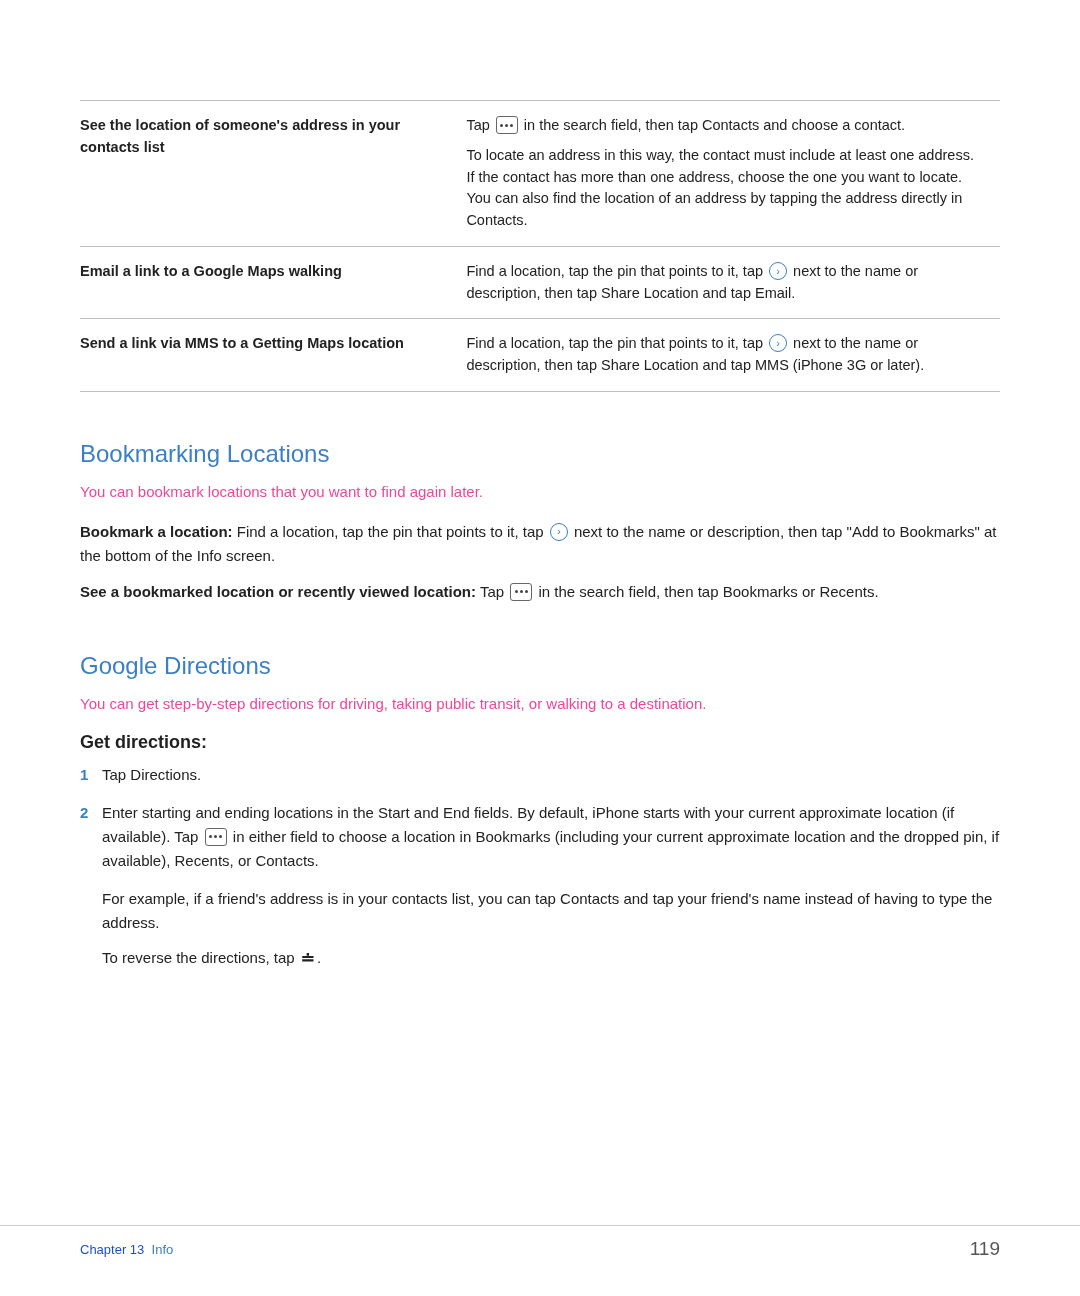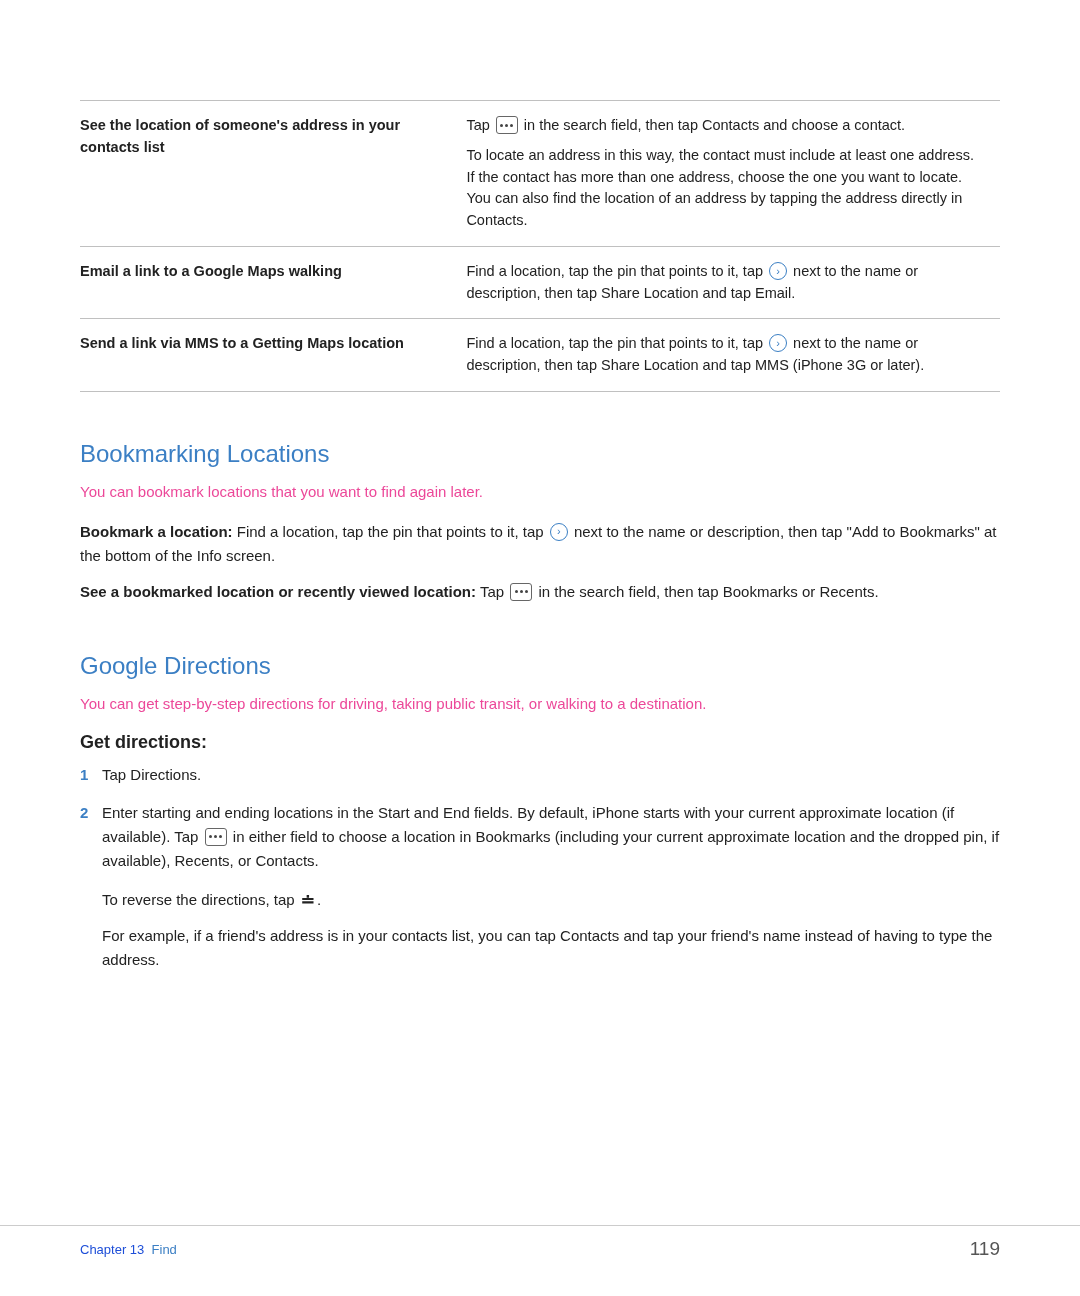--- a/index.html
+++ b/index.html
@@ -281,26 +281,26 @@
               <span class="icon-box-inner">
                 <span class="icon-dot"></span>
                 <span class="icon-dot"></span>
                 <span class="icon-dot"></span>
               </span>
             </span> in either field to choose a location in Bookmarks (including your current approximate location and the dropped pin, if available), Recents, or Contacts.
         </span>
       </li>
     </ol>
 
+    <p class="sub-para">For example, if a friend's address is in your contacts list, you can tap Contacts and tap your friend's name instead of having to type the address.</p>
     <p class="sub-para">
       <span>To reverse the directions, tap</span> <span class="reverse-icon">≐</span>.
     </p>
-    <p class="sub-para">For example, if a friend's address is in your contacts list, you can tap Contacts and tap your friend's name instead of having to type the address.</p>
   </div>
 
 </div>
 
 <div class="page-footer">
   <div class="footer-chapter">
-    <span>Chapter 13</span>&nbsp;&nbsp;<span style="color:#3b7fc4;">Find</span>
+    <span>Chapter 13</span>&nbsp;&nbsp;<span style="color:#3b7fc4;">Info</span>
   </div>
   <div class="footer-page">119</div>
 </div>
 
 </body></html>

